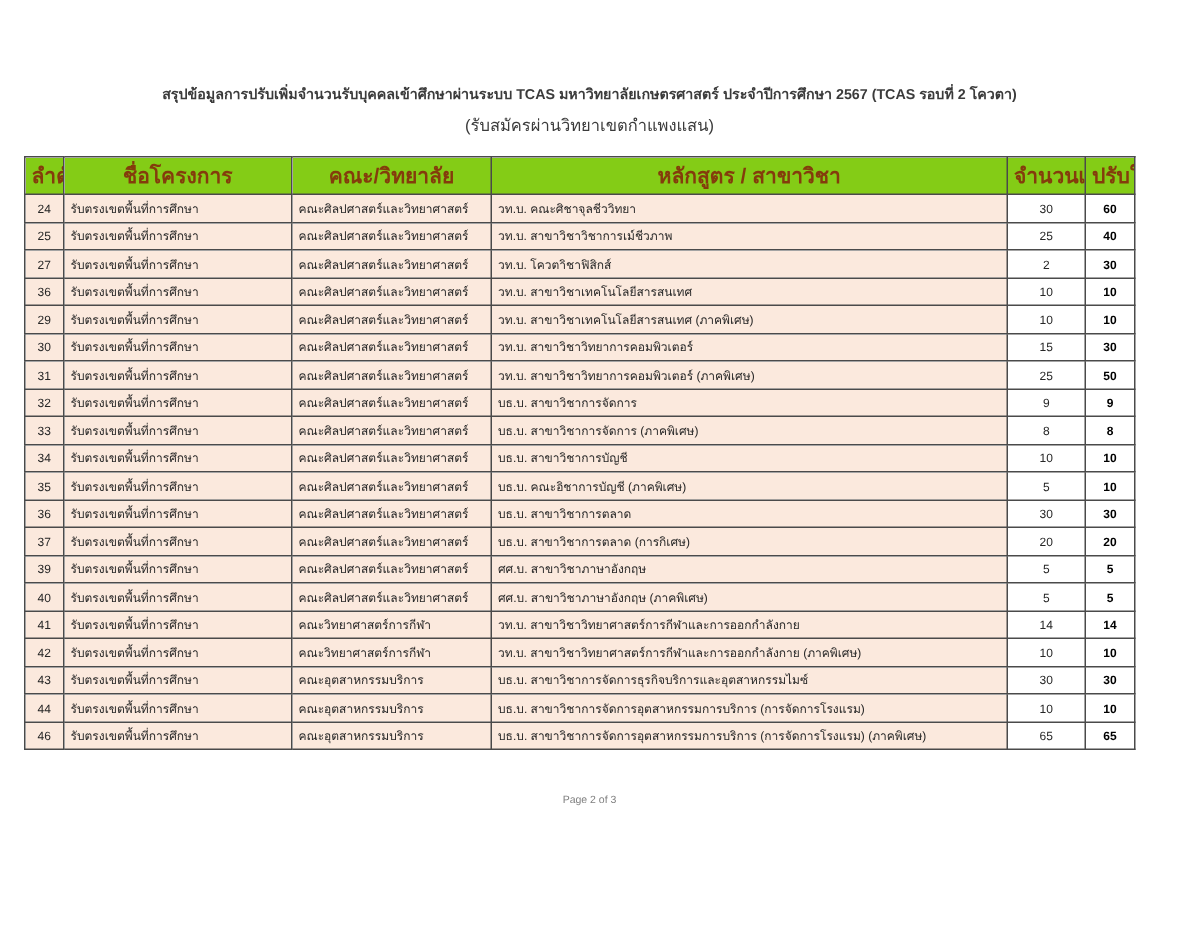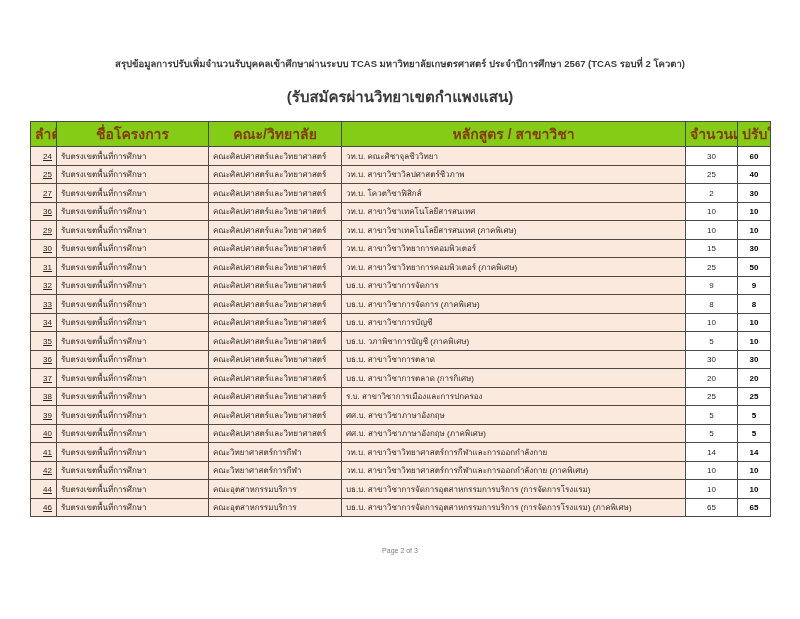--- a/index.html
+++ b/index.html
@@ -5,34 +5,34 @@
   * { box-sizing: border-box; }
   html, body { margin: 0; padding: 0; }
   body {
     width: 800px;
     height: 619px;
     background: #ffffff;
     font-family: "Liberation Sans", "DejaVu Sans", sans-serif;
     color: #262626;
     overflow: hidden;
   }
-  .doc-page { padding: 58px 30px 0 30px; }
+  .doc-page { padding: 58px 30px 0 16px; }
   .doc-title {
     text-align: center;
     font-size: 9.5px;
     font-weight: bold;
     color: #3b3b3b;
     line-height: 1.2;
   }
   .doc-subtitle {
     text-align: center;
-    font-size: 15px;
-    font-weight: bold;
+    font-size: 11px;
+    font-weight: normal;
     color: #3b3b3b;
-    margin-top: 16px;
+    margin-top: 5px;
   }
   table.admission {
     width: 740px;
     border-collapse: collapse;
     table-layout: fixed;
     margin-top: 12px;
     border: 1.5px solid #3f3f3f;
   }
   table.admission th, table.admission td {
     border: 1px solid #4a4a4a;
@@ -47,21 +47,21 @@
     font-size: 14px;
     font-weight: bold;
     text-align: center;
     height: 25px;
   }
   table.admission tbody td {
     background: #FBE9DD;
     font-size: 8px;
     height: 18.5px;
   }
-  td.c-idx { text-align: right; text-decoration: underline; }
+  td.c-idx { text-align: center; }
   td.c-proj, td.c-fac, td.c-prog { text-align: left; }
   td.c-num, td.c-new {
     background: #ffffff !important;
     text-align: center;
   }
   td.c-new { font-weight: bold; color: #000; }
   .doc-footer {
     text-align: center;
     font-size: 7px;
     color: #7f7f7f;
@@ -100,21 +100,21 @@
     <td class="c-proj">รับตรงเขตพื้นที่การศึกษา</td>
     <td class="c-fac">คณะศิลปศาสตร์และวิทยาศาสตร์</td>
     <td class="c-prog">วท.บ. คณะศิชาจุลชีววิทยา</td>
     <td class="c-num">30</td>
     <td class="c-new">60</td>
   </tr>
         <tr>
     <td class="c-idx">25</td>
     <td class="c-proj">รับตรงเขตพื้นที่การศึกษา</td>
     <td class="c-fac">คณะศิลปศาสตร์และวิทยาศาสตร์</td>
-    <td class="c-prog">วท.บ. สาขาวิชาวิลปศาสตร์ชีวภาพ</td>
+    <td class="c-prog">วท.บ. สาขาวิชาวิชาการเม์ชีวภาพ</td>
     <td class="c-num">25</td>
     <td class="c-new">40</td>
   </tr>
         <tr>
     <td class="c-idx">27</td>
     <td class="c-proj">รับตรงเขตพื้นที่การศึกษา</td>
     <td class="c-fac">คณะศิลปศาสตร์และวิทยาศาสตร์</td>
     <td class="c-prog">วท.บ. โควตาิชาฟิสิกส์</td>
     <td class="c-num">2</td>
     <td class="c-new">30</td>
@@ -172,47 +172,39 @@
     <td class="c-proj">รับตรงเขตพื้นที่การศึกษา</td>
     <td class="c-fac">คณะศิลปศาสตร์และวิทยาศาสตร์</td>
     <td class="c-prog">บธ.บ. สาขาวิชาการบัญชี</td>
     <td class="c-num">10</td>
     <td class="c-new">10</td>
   </tr>
         <tr>
     <td class="c-idx">35</td>
     <td class="c-proj">รับตรงเขตพื้นที่การศึกษา</td>
     <td class="c-fac">คณะศิลปศาสตร์และวิทยาศาสตร์</td>
-    <td class="c-prog">บธ.บ. วภาพิชาการบัญชี (ภาคพิเศษ)</td>
+    <td class="c-prog">บธ.บ. คณะอิชาการบัญชี (ภาคพิเศษ)</td>
     <td class="c-num">5</td>
     <td class="c-new">10</td>
   </tr>
         <tr>
     <td class="c-idx">36</td>
     <td class="c-proj">รับตรงเขตพื้นที่การศึกษา</td>
     <td class="c-fac">คณะศิลปศาสตร์และวิทยาศาสตร์</td>
     <td class="c-prog">บธ.บ. สาขาวิชาการตลาด</td>
     <td class="c-num">30</td>
     <td class="c-new">30</td>
   </tr>
         <tr>
     <td class="c-idx">37</td>
     <td class="c-proj">รับตรงเขตพื้นที่การศึกษา</td>
     <td class="c-fac">คณะศิลปศาสตร์และวิทยาศาสตร์</td>
     <td class="c-prog">บธ.บ. สาขาวิชาการตลาด (การกิเศษ)</td>
     <td class="c-num">20</td>
     <td class="c-new">20</td>
-  </tr>
-        <tr>
-    <td class="c-idx">38</td>
-    <td class="c-proj">รับตรงเขตพื้นที่การศึกษา</td>
-    <td class="c-fac">คณะศิลปศาสตร์และวิทยาศาสตร์</td>
-    <td class="c-prog">ร.บ. สาขาวิชาการเมืองและการปกครอง</td>
-    <td class="c-num">25</td>
-    <td class="c-new">25</td>
   </tr>
         <tr>
     <td class="c-idx">39</td>
     <td class="c-proj">รับตรงเขตพื้นที่การศึกษา</td>
     <td class="c-fac">คณะศิลปศาสตร์และวิทยาศาสตร์</td>
     <td class="c-prog">ศศ.บ. สาขาวิชาภาษาอังกฤษ</td>
     <td class="c-num">5</td>
     <td class="c-new">5</td>
   </tr>
         <tr>
@@ -233,20 +225,28 @@
   </tr>
         <tr>
     <td class="c-idx">42</td>
     <td class="c-proj">รับตรงเขตพื้นที่การศึกษา</td>
     <td class="c-fac">คณะวิทยาศาสตร์การกีฬา</td>
     <td class="c-prog">วท.บ. สาขาวิชาวิทยาศาสตร์การกีฬาและการออกกำลังกาย (ภาคพิเศษ)</td>
     <td class="c-num">10</td>
     <td class="c-new">10</td>
   </tr>
         <tr>
+    <td class="c-idx">43</td>
+    <td class="c-proj">รับตรงเขตพื้นที่การศึกษา</td>
+    <td class="c-fac">คณะอุตสาหกรรมบริการ</td>
+    <td class="c-prog">บธ.บ. สาขาวิชาการจัดการธุรกิจบริการและอุตสาหกรรมไมซ์</td>
+    <td class="c-num">30</td>
+    <td class="c-new">30</td>
+  </tr>
+        <tr>
     <td class="c-idx">44</td>
     <td class="c-proj">รับตรงเขตพื้นที่การศึกษา</td>
     <td class="c-fac">คณะอุตสาหกรรมบริการ</td>
     <td class="c-prog">บธ.บ. สาขาวิชาการจัดการอุตสาหกรรมการบริการ (การจัดการโรงแรม)</td>
     <td class="c-num">10</td>
     <td class="c-new">10</td>
   </tr>
         <tr>
     <td class="c-idx">46</td>
     <td class="c-proj">รับตรงเขตพื้นที่การศึกษา</td>

